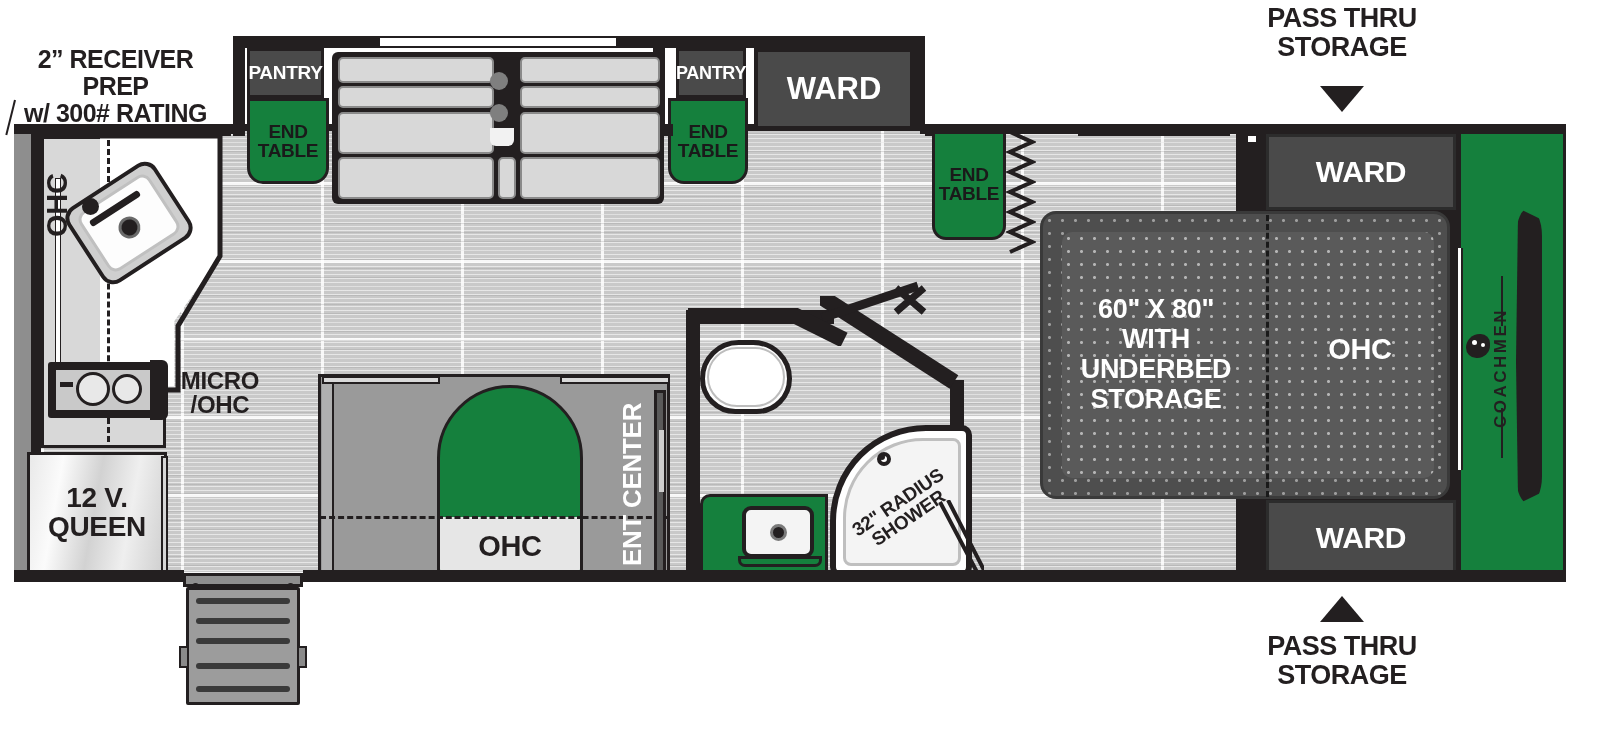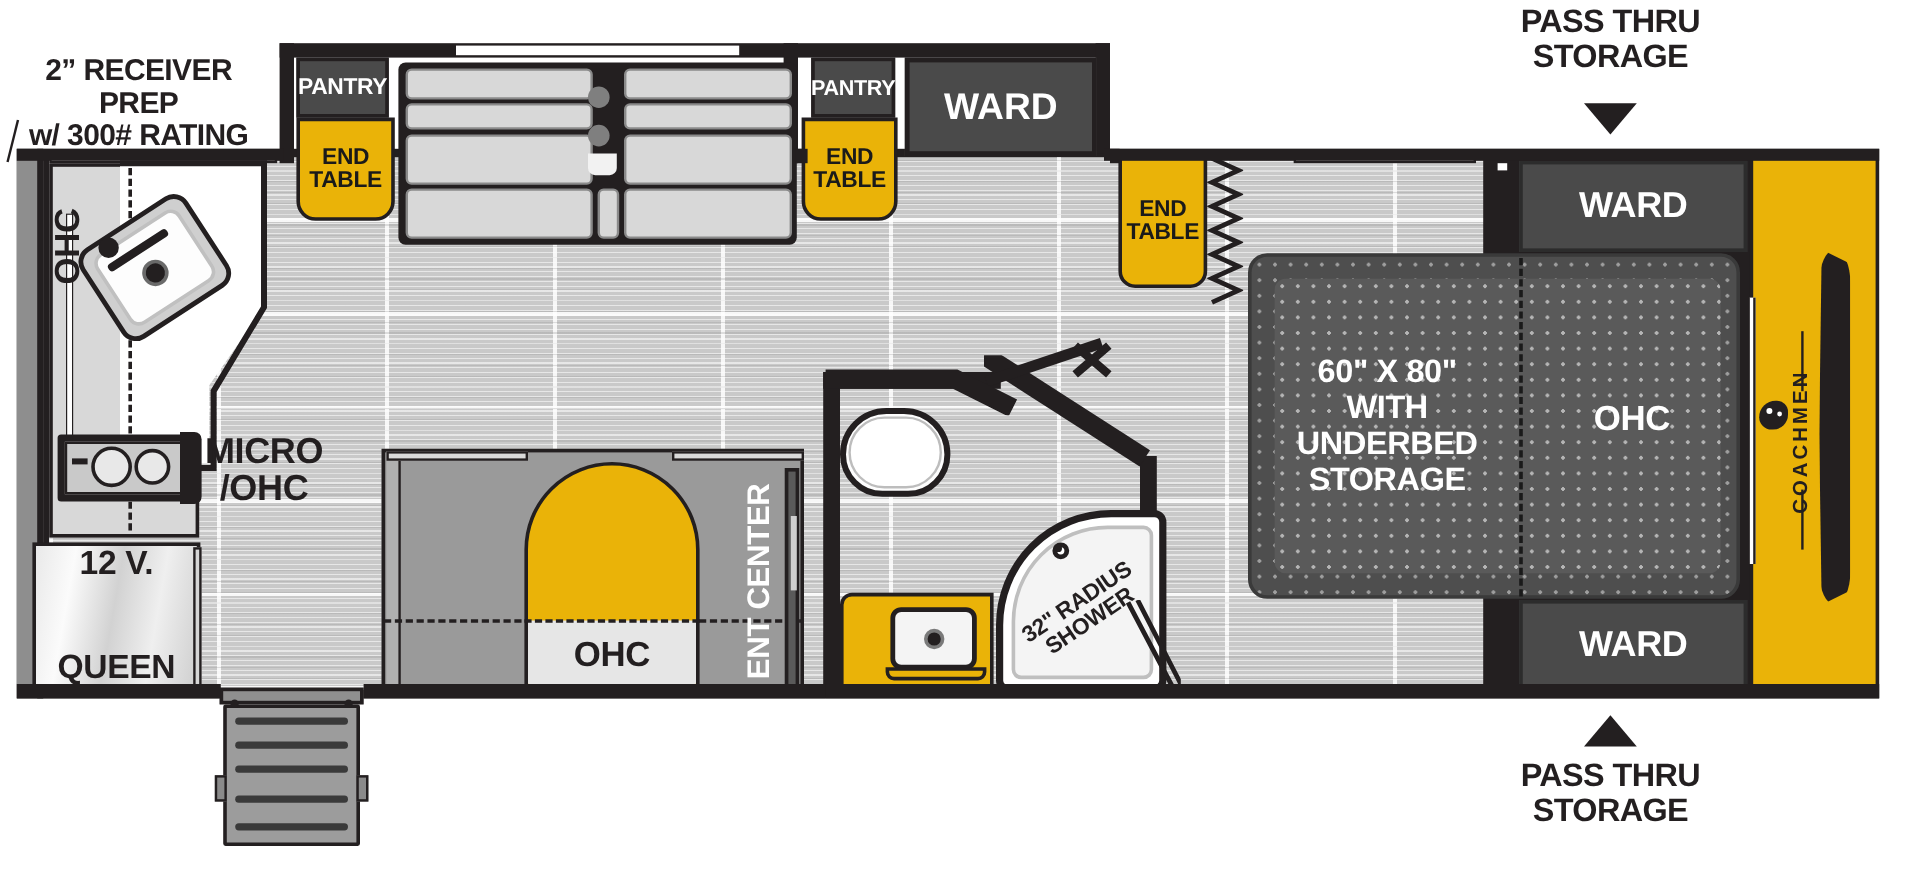--- a/index.html
+++ b/index.html
@@ -7,21 +7,21 @@
        font-family:"Liberation Sans", sans-serif;}
   #stage{position:relative;width:1600px;height:730px;background:#fff;}
 
   
   .abs{position:absolute;box-sizing:border-box;}
   .lbl{position:absolute;box-sizing:border-box;
        display:flex;align-items:center;justify-content:center;
        text-align:center;font-weight:bold;line-height:1.02;
        letter-spacing:-0.3px;}
   .dark{background:#4a4a4a;color:#fff;}
-  .white{background:#eab308;color:#1a1a1a;}
+  .white{background:#15803d;color:#1a1a1a;}
   .ltgray{background:#d8d8d8;color:#1a1a1a;}
   .mdgray{background:#9a9a9a;color:#fff;}
   .blk{background:#231f20;}
   .outline{border:3px solid #231f20;}
   .outline2{border:4px solid #231f20;}
 
   
   .floor{
     background-color:#c9c9c9;
     background-image:
@@ -33,21 +33,21 @@
   .dots{
     background-color:#5a5a5a;
     background-image:radial-gradient(circle, rgba(255,255,255,.55) 1.3px, rgba(0,0,0,0) 1.6px);
     background-size:13px 13px;
   }
   .dotsdark{
     background-color:#4e4e4e;
     background-image:radial-gradient(circle, rgba(255,255,255,.45) 1.3px, rgba(0,0,0,0) 1.6px);
     background-size:13px 13px;
   }
-  .shine{background:linear-gradient(100deg,#e9e9e9 0%,#fbfbfb 22%,#d2d2d2 48%,#efefef 72%,#cfcfcf 100%);justify-content:space-between;}
+  .shine{background:linear-gradient(100deg,#e9e9e9 0%,#fbfbfb 22%,#d2d2d2 48%,#efefef 72%,#cfcfcf 100%);}
 
   .vtext{writing-mode:vertical-rl;transform:rotate(180deg);}
   .dash-h{border-top:3px dashed #231f20;}
   .dash-v{border-left:3px dashed #231f20;}
 
   .tri-down{width:0;height:0;border-left:22px solid transparent;border-right:22px solid transparent;border-top:26px solid #231f20;}
   .tri-up{width:0;height:0;border-left:22px solid transparent;border-right:22px solid transparent;border-bottom:26px solid #231f20;}
 
   .callout{font-size:25px;font-weight:bold;color:#231f20;line-height:1.08;letter-spacing:-0.5px;}
 </style>
@@ -209,21 +209,21 @@
   <div class="abs" style="left:86px;top:205px;width:58px;height:7px;background:#231f20;transform:rotate(-33deg);border-radius:3px;"></div>
   <div class="abs" style="left:82px;top:198px;width:17px;height:17px;background:#231f20;border-radius:50%;"></div>
 
   <div class="abs blk" style="left:48px;top:362px;width:110px;height:56px;border-radius:3px;"></div>
   <div class="abs" style="left:54px;top:368px;width:98px;height:44px;background:#c9c9c9;border:2px solid #231f20;"></div>
   <div class="abs" style="left:60px;top:382px;width:13px;height:5px;background:#231f20;"></div>
   <div class="abs" style="left:76px;top:372px;width:34px;height:34px;background:#e8e8e8;border:3px solid #231f20;border-radius:50%;"></div>
   <div class="abs" style="left:112px;top:374px;width:30px;height:30px;background:#e8e8e8;border:3px solid #231f20;border-radius:50%;"></div>
   <div class="abs blk" style="left:150px;top:360px;width:18px;height:60px;border-radius:0 6px 6px 0;"></div>
 
-  <div class="lbl" style="left:160px;top:358px;width:120px;height:70px;flex-direction:column;font-size:30px;color:#231f20;">
+  <div class="lbl" style="left:160px;top:358px;width:120px;height:70px;flex-direction:column;font-size:24px;color:#231f20;">
     <span>MICRO</span>
     <span>/OHC</span>
   </div>
 
   <div class="lbl shine outline" style="left:27px;top:452px;width:140px;height:122px;flex-direction:column;font-size:28px;color:#231f20;">
     <span>12 V.</span>
     <span>QUEEN</span>
   </div>
   <div class="abs" style="left:161px;top:456px;width:7px;height:116px;background:#d6d6d6;border:2px solid #231f20;"></div>
 

